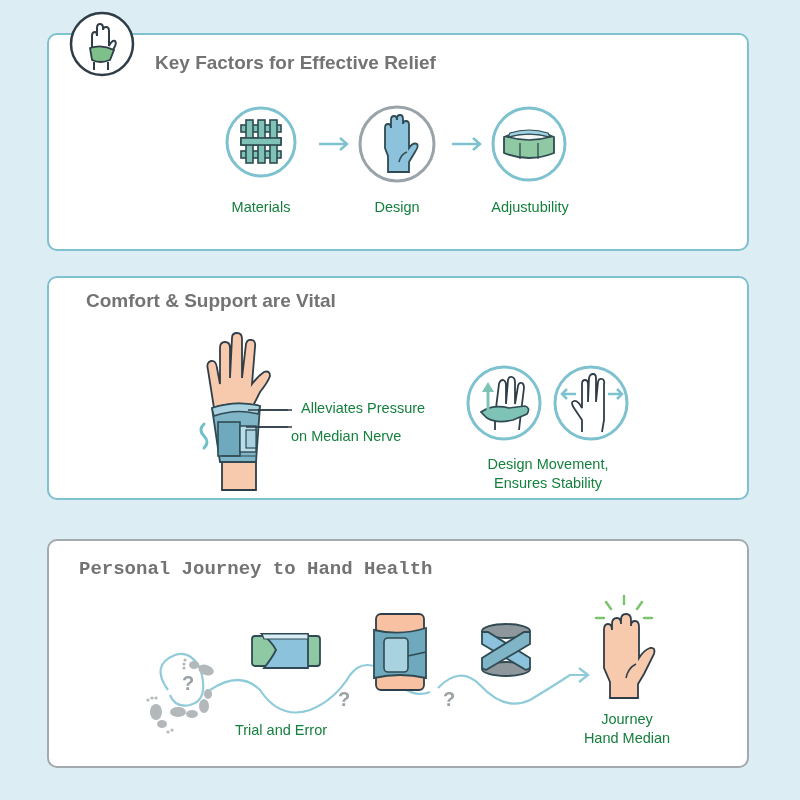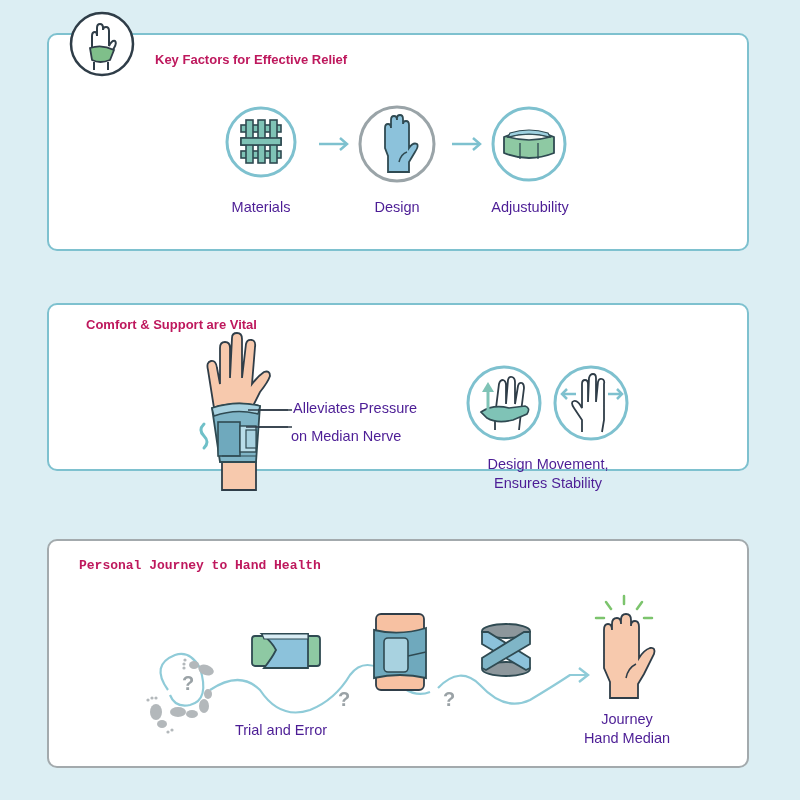--- a/index.html
+++ b/index.html
@@ -9,26 +9,26 @@
     font-family: "Liberation Sans", sans-serif;
     color: #2f3d48;
   }
   .panel {
     position: absolute; left: 47px; width: 702px;
     background: #ffffff; border-radius: 10px; box-sizing: border-box;
   }
   .panel.teal { border: 2.5px solid #7ec1cf; }
   .panel.gray { border: 2.5px solid #a3aaad; font-family: Liberation Mono, monospace; }
   #p1 { top: 33px; height: 218px; }
-  #p2 { top: 303px; height: 168px; }
+  #p2 { top: 276px; height: 224px; }
   #p3 { top: 539px; height: 229px; }
   .title {
-    position: absolute; font-weight: bold; font-size: 13px; color: #be185d; white-space: nowrap;
+    position: absolute; font-weight: bold; font-size: 19px; color: #737373; white-space: nowrap;
   }
-  .label { position: absolute; font-size: 14.5px; color: #4c1d95; white-space: nowrap; text-align: center; }
+  .label { position: absolute; font-size: 14.5px; color: #15803d; white-space: nowrap; text-align: center; }
   .abs { position: absolute; }
   svg { overflow: visible; }
 </style>
 </head>
 <body>
 
 <div id="p1" class="panel teal">
   <div class="title" style="left:106px; top:17px;">Key Factors for Effective Relief</div>
 </div>
 
@@ -100,21 +100,21 @@
 
   <path d="M8 94 Q2 100 8 106 Q14 112 8 118" fill="none" stroke="#6fc0c8" stroke-width="3" stroke-linecap="round"></path>
 
   <line x1="52" y1="80" x2="92" y2="80" stroke="#2f3d48" stroke-width="1.3"></line>
   <line x1="50" y1="97" x2="92" y2="97" stroke="#2f3d48" stroke-width="1.3"></line>
 </svg>
 <svg class="abs" style="left:258px; top:409px;" width="36" height="20">
   <line x1="0" y1="1" x2="34" y2="1" stroke="#2f3d48" stroke-width="1.3"></line>
   <line x1="0" y1="18" x2="34" y2="18" stroke="#2f3d48" stroke-width="1.3"></line>
 </svg>
-<div class="label" style="left:293px; top:400px; text-align:left;">Alleviates Pressure</div>
+<div class="label" style="left:301px; top:400px; text-align:left;">Alleviates Pressure</div>
 <div class="label" style="left:291px; top:428px; text-align:right;">on Median Nerve</div>
 
 <svg class="abs" style="left:465px; top:364px;" width="78" height="78" viewBox="0 0 78 78">
   <circle cx="39" cy="39" r="36" fill="#fff" stroke="#7ec1cf" stroke-width="3"></circle>
   <path d="M30 66 L30 52 L34 20 Q35 16 38 16 Q41 17 41 21 L41 40 L43 16 Q44 12 47 13 Q50 14 50 18 L50 40 L53 22 Q54 18 57 19 Q59 20 59 24 L56 48 L54 66" fill="#fff" stroke="#2f3d48" stroke-width="1.8"></path>
   <path d="M16 48 Q28 40 44 44 L60 42 Q66 44 62 50 L48 56 Q32 60 22 54 Z" fill="#7fc3b6" stroke="#2f4a52" stroke-width="1.6"></path>
   <line x1="23" y1="48" x2="23" y2="24" stroke="#7fc3b6" stroke-width="3"></line>
   <polygon points="17,28 23,18 29,28" fill="#7fc3b6"></polygon>
 </svg>
 <svg class="abs" style="left:552px; top:364px;" width="78" height="78" viewBox="0 0 78 78">

